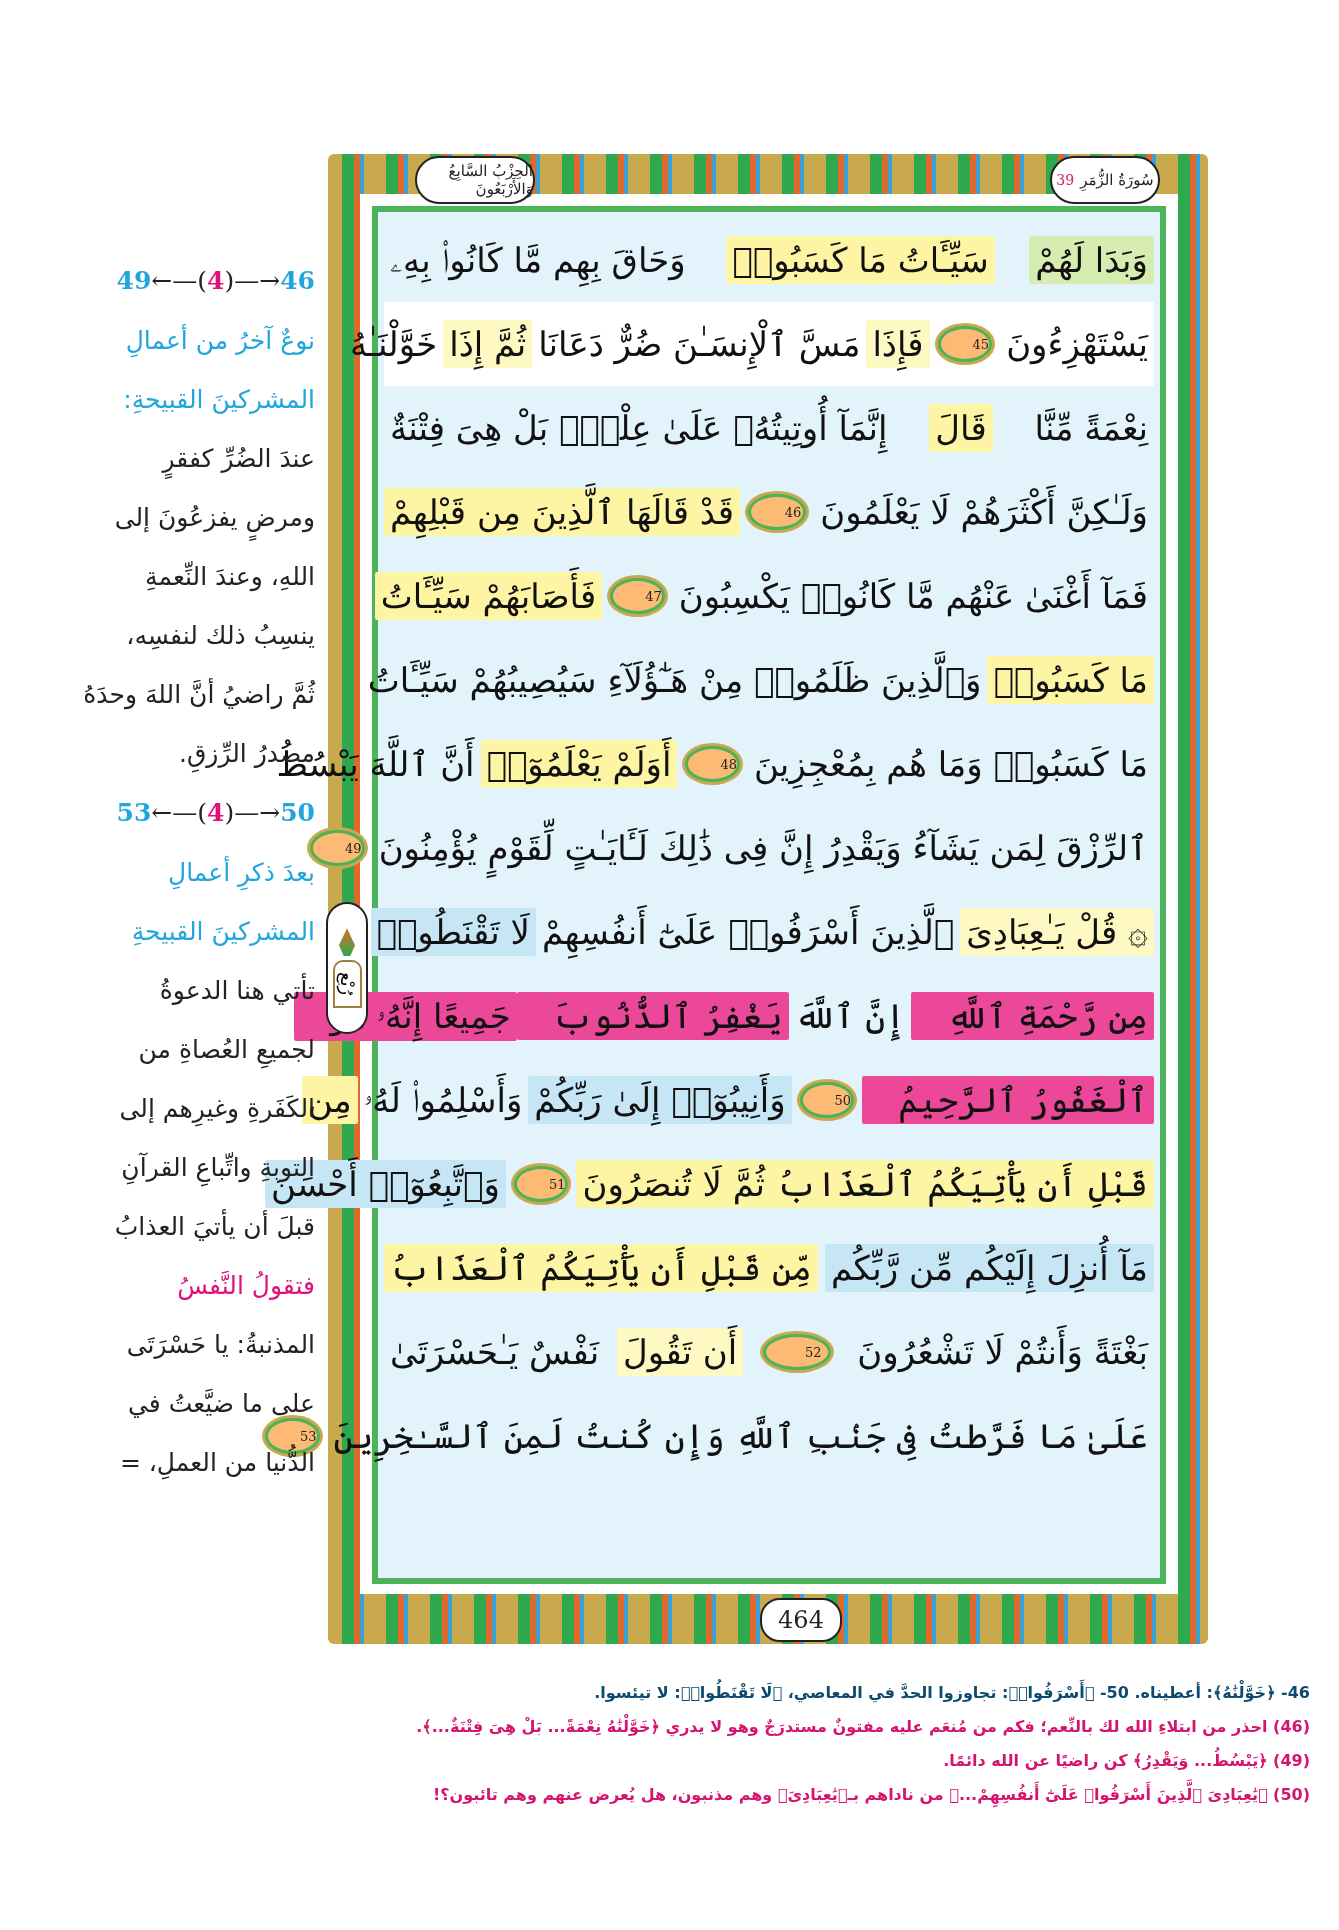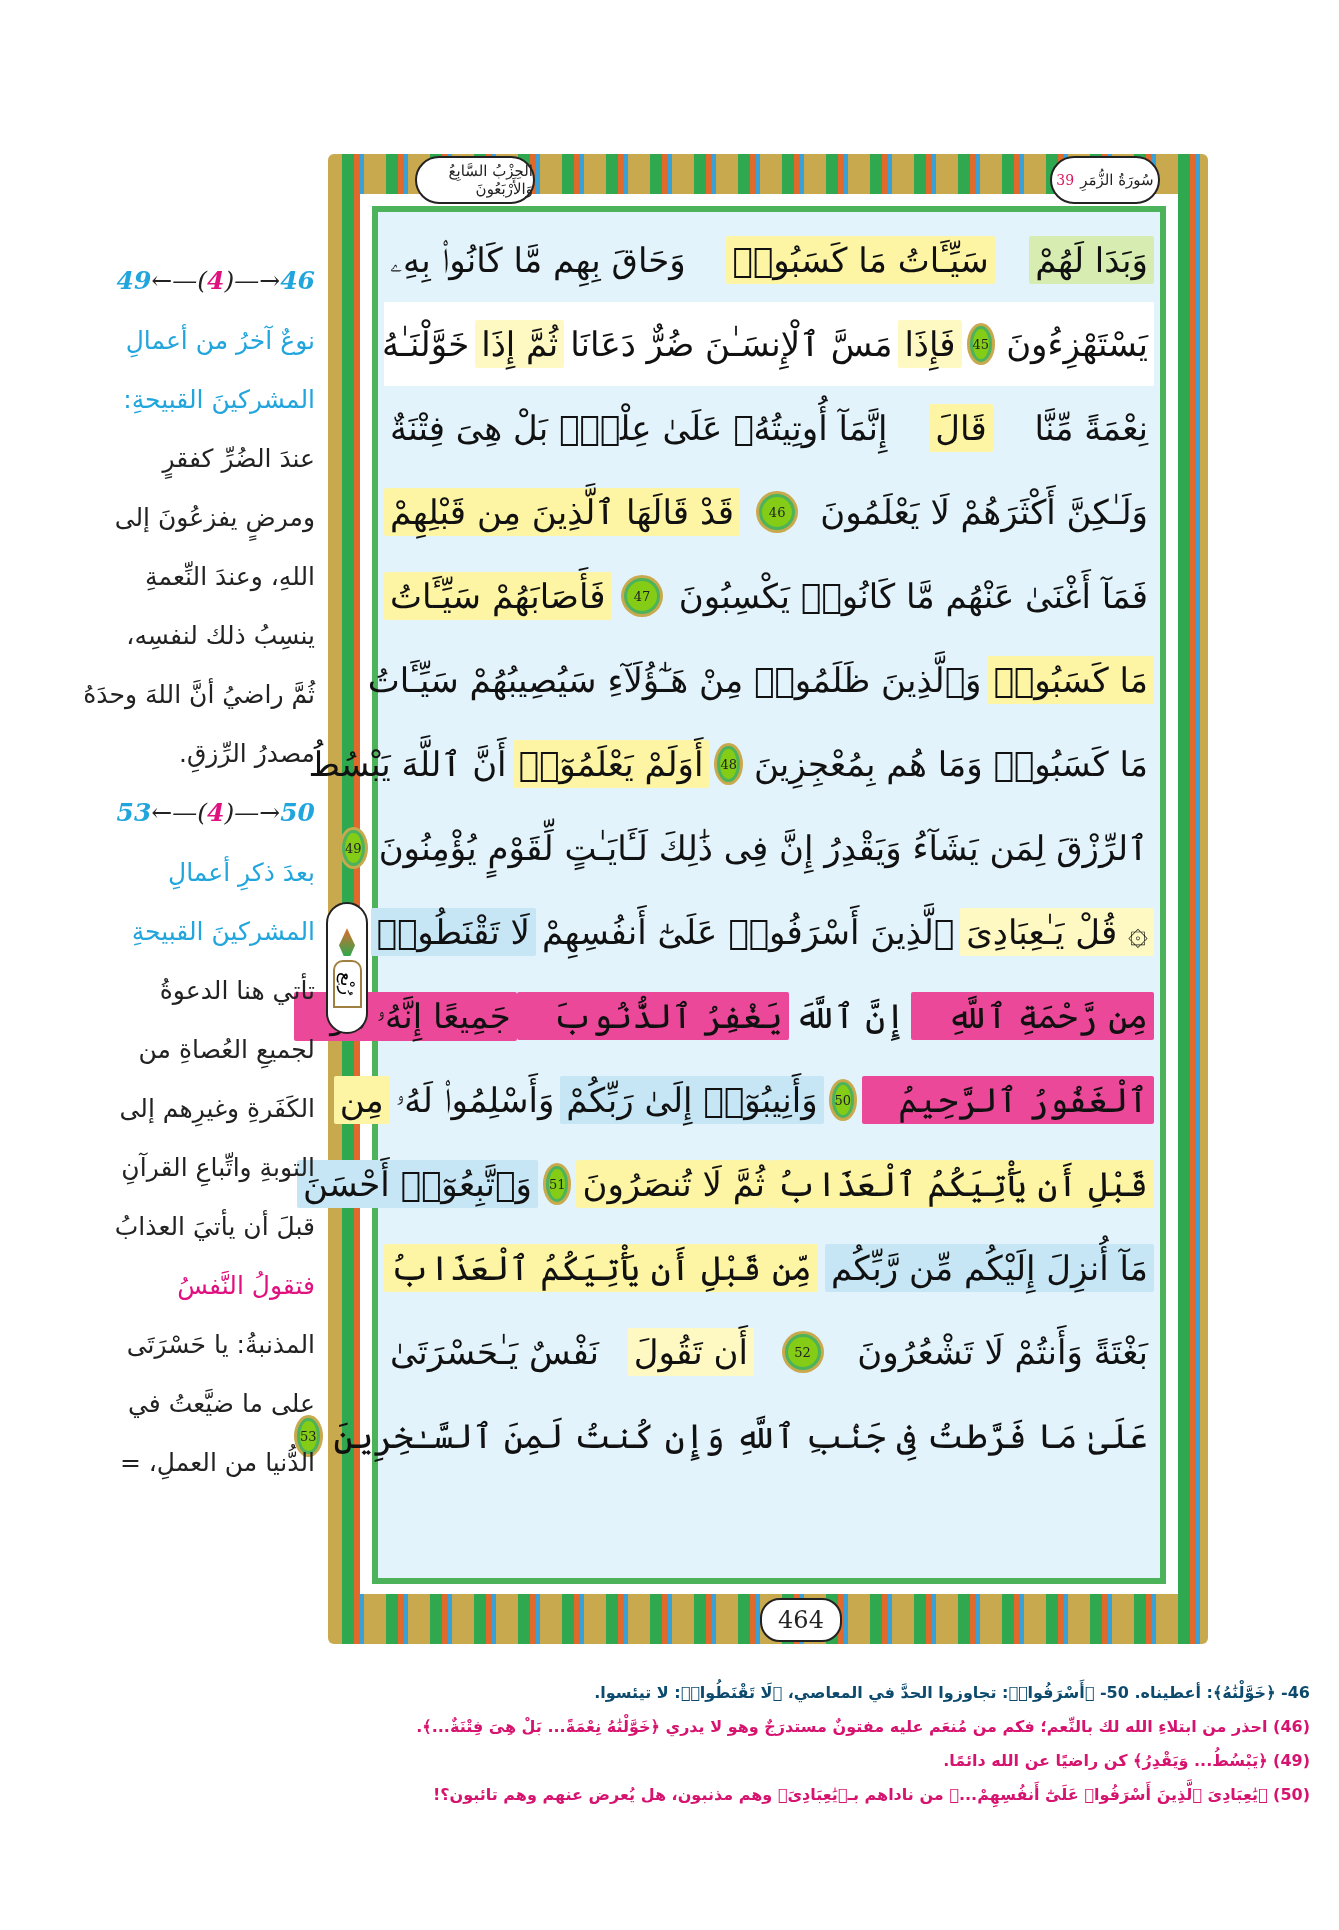--- a/index.html
+++ b/index.html
@@ -27,34 +27,34 @@
   .line{height:84px;display:flex;align-items:center;justify-content:space-between;position:relative;
     font-family:"DejaVu Serif",serif;font-size:34px;color:#111;white-space:nowrap;}
   .line.white{background:#ffffff;}
   .seg{padding:4px 6px;border-radius:2px;text-align:center;}
   .hl-yellow{background:#fdf5a3;}
   .hl-green{background:#d6ecb0;}
   .hl-pink{background:#fef9c3;}
   .hl-blue{background:#c6e6f5;}
   .hl-gray{background:#ec4899;padding-left:36px;}
   .ayah{display:inline-flex;width:30px;height:30px;border:3px solid #4cb35a;border-radius:50%;
-    align-items:center;justify-content:center;font-size:13px;background:#84cc16;color:#222;
-    box-shadow:0 0 0 3px #c9a94e;margin:0 8px;font-family:"DejaVu Serif",serif;}
+    align-items:center;justify-content:center;font-size:13px;background:#fdba74;color:#222;
+    box-shadow:0 0 0 3px #c9a94e;margin:0 8px;font-family:"DejaVu Serif",serif;padding-left:32px;}
 
   .rub-badge{position:absolute;left:326px;top:856px;width:42px;height:132px;border:2px solid #222;border-radius:21px;background:#fff;
     display:flex;flex-direction:column;align-items:center;justify-content:center;box-sizing:border-box;}
   .rub-top{width:16px;height:28px;background:linear-gradient(#e06a2b,#2fa84f);clip-path:polygon(50% 0,100% 60%,70% 100%,30% 100%,0 60%);margin-bottom:4px;}
   .rub-text{font-family:"DejaVu Serif",serif;font-size:18px;border:2px solid #a08040;padding:10px 2px;border-radius:10px 10px 0 0;writing-mode:vertical-rl;}
 
   .page-num{position:absolute;left:760px;top:1552px;width:82px;height:44px;border:2px solid #222;border-radius:20px;background:#fff;
     display:flex;align-items:center;justify-content:center;font-family:"DejaVu Serif",serif;font-size:24px;color:#222;box-sizing:border-box;}
 
   
   .sidebar{position:absolute;left:70px;top:205px;width:245px;direction:rtl;text-align:right;font-family:"DejaVu Sans",sans-serif;}
-  .range{font-family:"DejaVu Serif",serif;font-weight:bold;font-size:25px;color:#21a5dd;height:60px;line-height:60px;direction:ltr;text-align:right;font-style:italic;}
+  .range{font-family:"DejaVu Serif",serif;font-weight:bold;font-size:25px;color:#21a5dd;height:60px;line-height:60px;direction:ltr;text-align:right;}
   .range .mid{color:#e0117f;}
   .range .arrow{color:#222;font-weight:normal;}
   .sline{height:59px;line-height:59px;font-size:25px;color:#222;white-space:nowrap;}
   .sline.blue{color:#21a5dd;}
   .sline.pink{color:#e0117f;}
 
   
   .footnotes{position:absolute;left:250px;top:1630px;width:1060px;direction:rtl;text-align:right;font-family:"DejaVu Sans",sans-serif;font-weight:bold;font-size:16px;}
   .fn{height:34px;line-height:34px;white-space:nowrap;}
   .fn.blue{color:#0c4a6e;}

